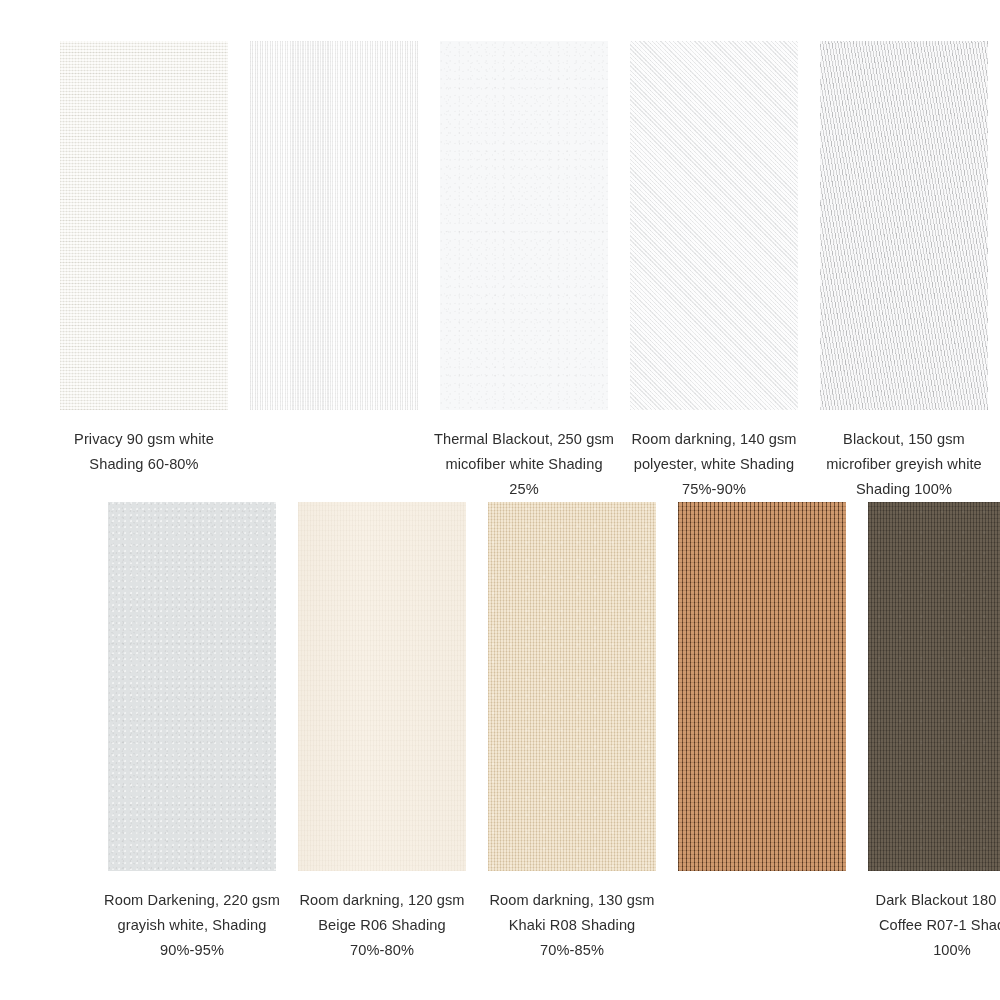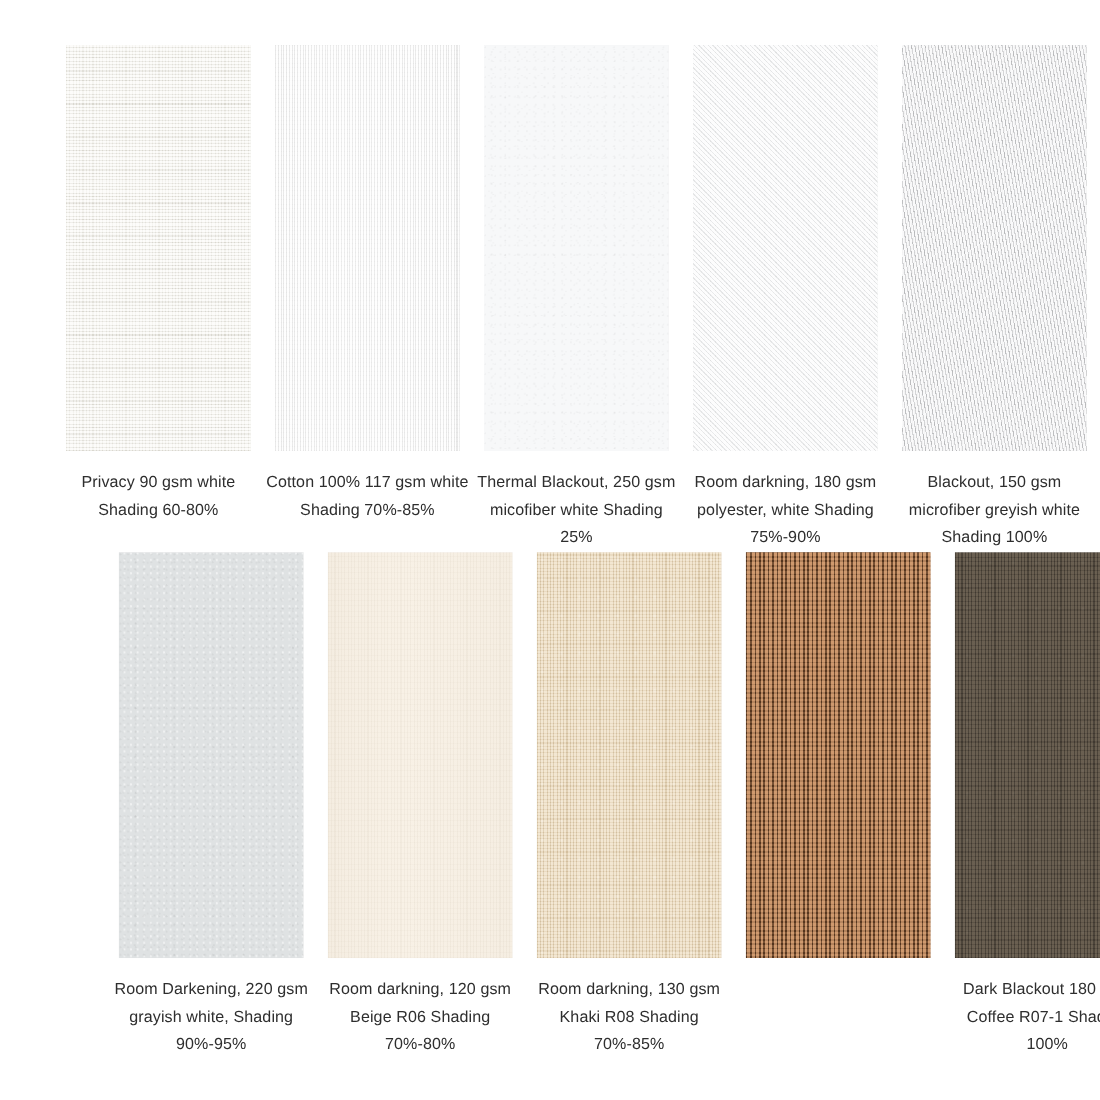--- a/index.html
+++ b/index.html
@@ -174,35 +174,34 @@
       <div class="swatch-chip">
         <div class="tex tex-linen-warm"></div>
       </div>
       <div class="swatch-caption">Privacy 90 gsm white Shading 60-80%</div>
     </div>
 
     <div class="swatch-cell">
       <div class="swatch-chip">
         <div class="tex tex-cotton-rib"></div>
       </div>
-      <div class="swatch-caption">Cotton 100% 117 gsm white Shading 70%-85%</div>
     </div>
 
     <div class="swatch-cell">
       <div class="swatch-chip">
         <div class="tex tex-micro-white"></div>
       </div>
       <div class="swatch-caption">Thermal Blackout, 250 gsm micofiber white Shading 25%</div>
     </div>
 
     <div class="swatch-cell">
       <div class="swatch-chip">
         <div class="tex tex-twill-white"></div>
       </div>
-      <div class="swatch-caption">Room darkning, 180 gsm polyester, white Shading 75%-90%</div>
+      <div class="swatch-caption">Room darkning, 140 gsm polyester, white Shading 75%-90%</div>
     </div>
 
     <div class="swatch-cell">
       <div class="swatch-chip">
         <div class="tex tex-herring-grey"></div>
       </div>
       <div class="swatch-caption">Blackout, 150 gsm microfiber greyish white Shading 100%</div>
     </div>
 
   </div>

